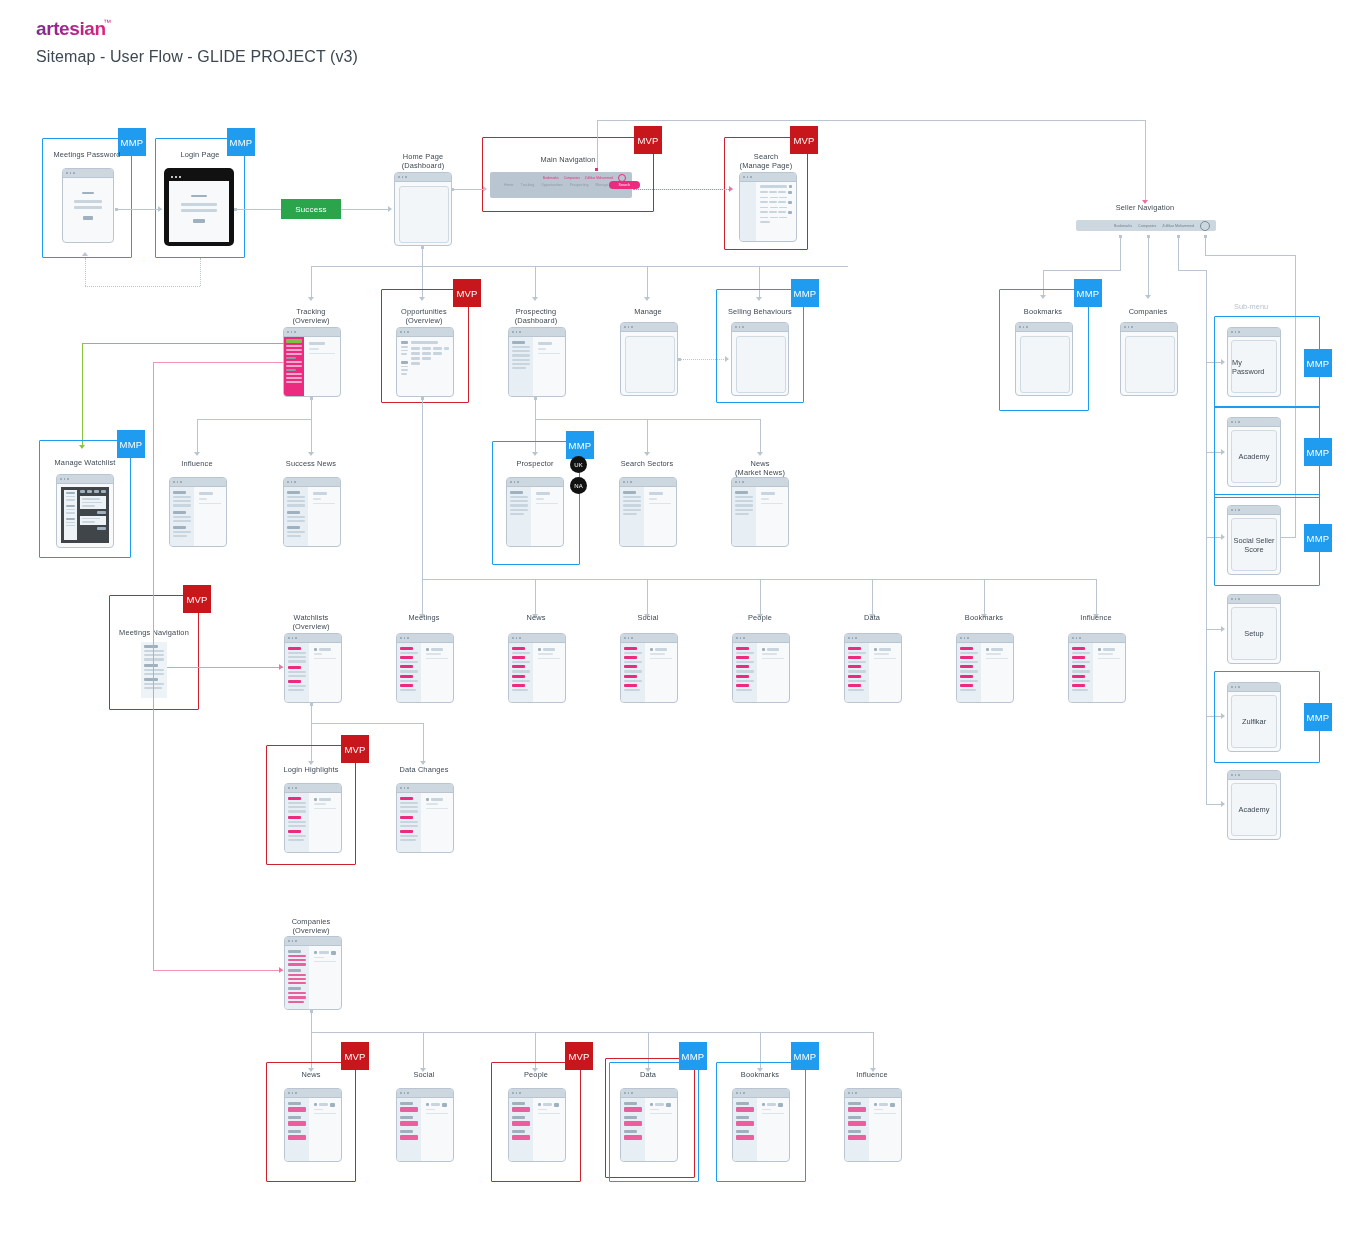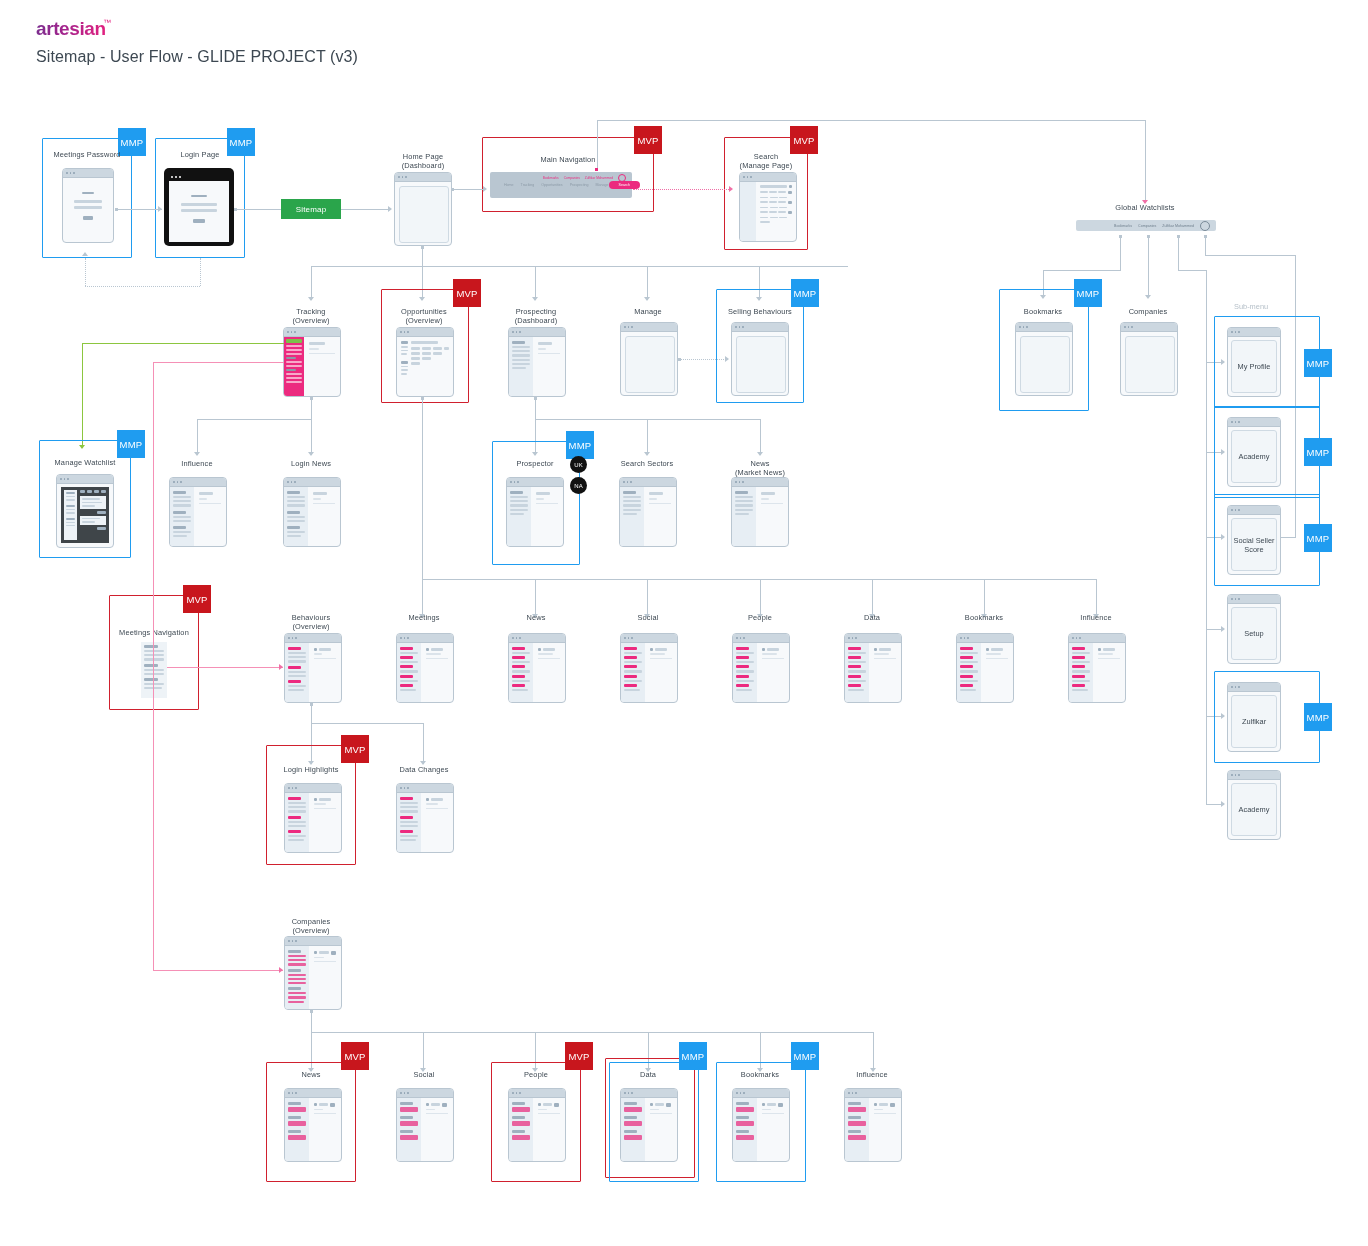--- a/index.html
+++ b/index.html
@@ -127,21 +127,21 @@
       <span style="position:absolute;left:10px;top:2px;width:2px;height:2px;background:#fff;border-radius:50%;"></span>
     </div>
     <div style="background:#f7f9fb;height:61px;padding:14px 9px;box-sizing:border-box;">
       <div class="ln gy" style="width:38%;height:2.4px;margin:0 auto 6px;"></div>
       <div class="ln" style="width:84%;height:3px;margin:0 auto 3px;"></div>
       <div class="ln" style="width:84%;height:3px;margin:0 auto 7px;"></div>
       <div class="ln gy" style="width:30%;height:4px;margin:0 auto;"></div>
     </div>
   </div>
 
-  <div class="success" style="left:281px;top:199px;width:60px;height:20px;">Sitemap</div>
+  <div class="success" style="left:281px;top:199px;width:60px;height:20px;">Success</div>
 
   <div class="node" style="left:343px;top:152px;width:160px;">
     <div class="node-label" style="top:0;">Home Page</div>
     <div class="node-label" style="top:9px;">(Dashboard)</div>
   </div>
   <div class="frame" style="left:394px;top:172px;width:58px;height:74px;">
     <div class="bar">
         <i></i>
         <i></i>
         <i></i>
@@ -245,21 +245,21 @@
   <div class="ln-v dot" style="left:200px;top:258px;height:28px;"></div>
   <div class="arw u" style="left:82px;top:252px;"></div>
 
   <div class="ln-v" style="left:597px;top:120px;height:50px;"></div>
   <div class="ln-h" style="left:597px;top:120px;width:548px;"></div>
   <div class="ln-v" style="left:1145px;top:120px;height:82px;"></div>
   <div class="arw d pink" style="left:1142px;top:200px;border-top-color:#f06fa6;"></div>
   <div class="dotsq pink" style="left:595px;top:168px;"></div>
 
   <div class="node" style="left:1065px;top:203px;width:160px;">
-    <div class="node-label" style="top:0;">Global Watchlists</div>
+    <div class="node-label" style="top:0;">Seller Navigation</div>
   </div>
   <div class="gnav" style="left:1076px;top:220px;width:140px;height:11px;">
     <span>Bookmarks</span>
     <span>Companies</span>
     <span>Zulfikar Mohammed</span>
     <span class="avt"></span>
   </div>
   <div class="dotsq" style="left:1119px;top:235px;"></div>
   <div class="dotsq" style="left:1147px;top:235px;"></div>
   <div class="dotsq" style="left:1177px;top:235px;"></div>
@@ -332,21 +332,21 @@
   <div class="grp" style="left:1214px;top:316px;width:106px;height:92px;"></div>
   <div class="badge" style="left:1304px;top:349px;">MMP</div>
   <div class="frame" style="left:1227px;top:327px;width:54px;height:70px;">
     <div class="bar">
         <i></i>
         <i></i>
         <i></i>
       </div>
     <div class="body" style="display:flex;align-items:center;justify-content:center;padding:4px;box-sizing:border-box;">
       <div style="position:absolute;inset:3px;border:1px solid #cfdae3;border-radius:3px;background:#f2f6f9;"></div>
-      <span style="position:relative;font-size:7.4px;color:#3d4852;">My Profile</span>
+      <span style="position:relative;font-size:7.4px;color:#3d4852;">My Password</span>
     </div>
   </div>
 
   <div class="grp" style="left:1214px;top:406px;width:106px;height:92px;"></div>
   <div class="badge" style="left:1304px;top:438px;">MMP</div>
   <div class="frame" style="left:1227px;top:417px;width:54px;height:70px;">
     <div class="bar">
         <i></i>
         <i></i>
         <i></i>
@@ -645,21 +645,21 @@
       </div>
       <div class="main">
         <div class="hdr-ln"></div>
         <div class="sub-ln"></div>
         <div class="rule"></div>
       </div>
     </div>
   </div>
 
   <div class="node" style="left:231px;top:459px;width:160px;">
-    <div class="node-label" style="top:0;">Login News</div>
+    <div class="node-label" style="top:0;">Success News</div>
   </div>
   <div class="frame" style="left:283px;top:477px;width:58px;height:70px;">
     <div class="bar">
         <i></i>
         <i></i>
         <i></i>
       </div>
     <div class="body">
       <div class="rail">
         <div class="ln gy" style="width:70%;height:3px;"></div>
@@ -811,21 +811,21 @@
   </div>
 
   <div class="ln-h pink" style="left:153px;top:362px;width:131px;"></div>
   <div class="ln-v pink" style="left:153px;top:362px;height:608px;"></div>
   <div class="ln-h pink" style="left:153px;top:970px;width:130px;"></div>
   <div class="arw r pink" style="left:279px;top:967px;"></div>
   <div class="ln-h pink" style="left:167px;top:667px;width:116px;"></div>
   <div class="arw r pink" style="left:279px;top:664px;"></div>
 
   <div class="node" style="left:231px;top:613px;width:160px;">
-    <div class="node-label" style="top:0;">Behaviours</div>
+    <div class="node-label" style="top:0;">Watchlists</div>
     <div class="node-label" style="top:9px;">(Overview)</div>
   </div>
   <div class="frame" style="left:284px;top:633px;width:58px;height:70px;">
     <div class="bar">
         <i></i>
         <i></i>
         <i></i>
       </div>
     <div class="body">
       <div class="rail">

